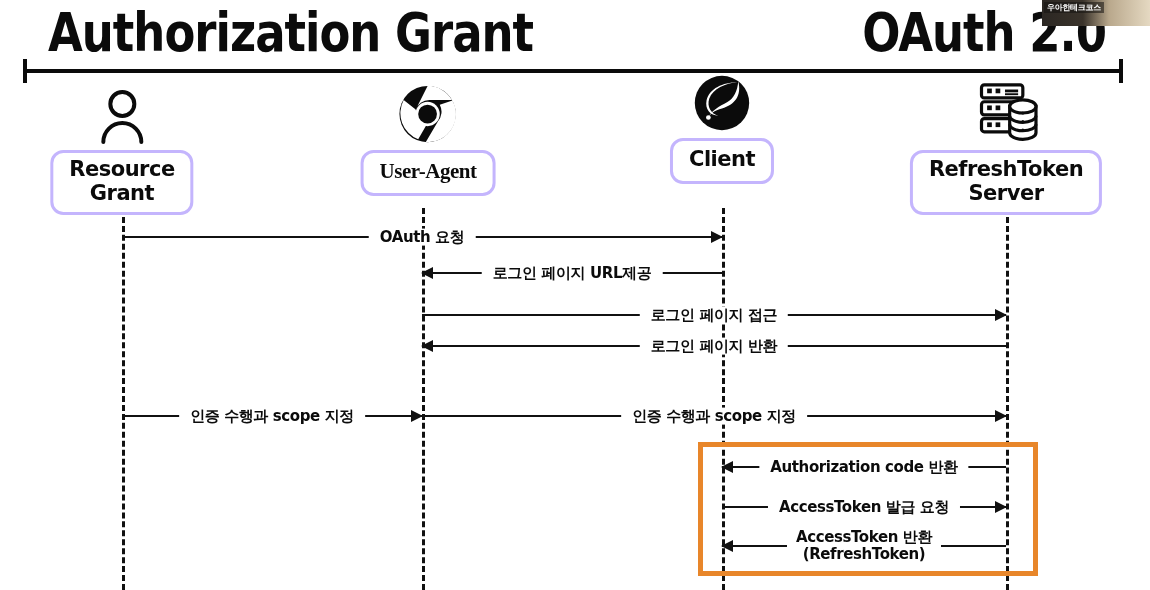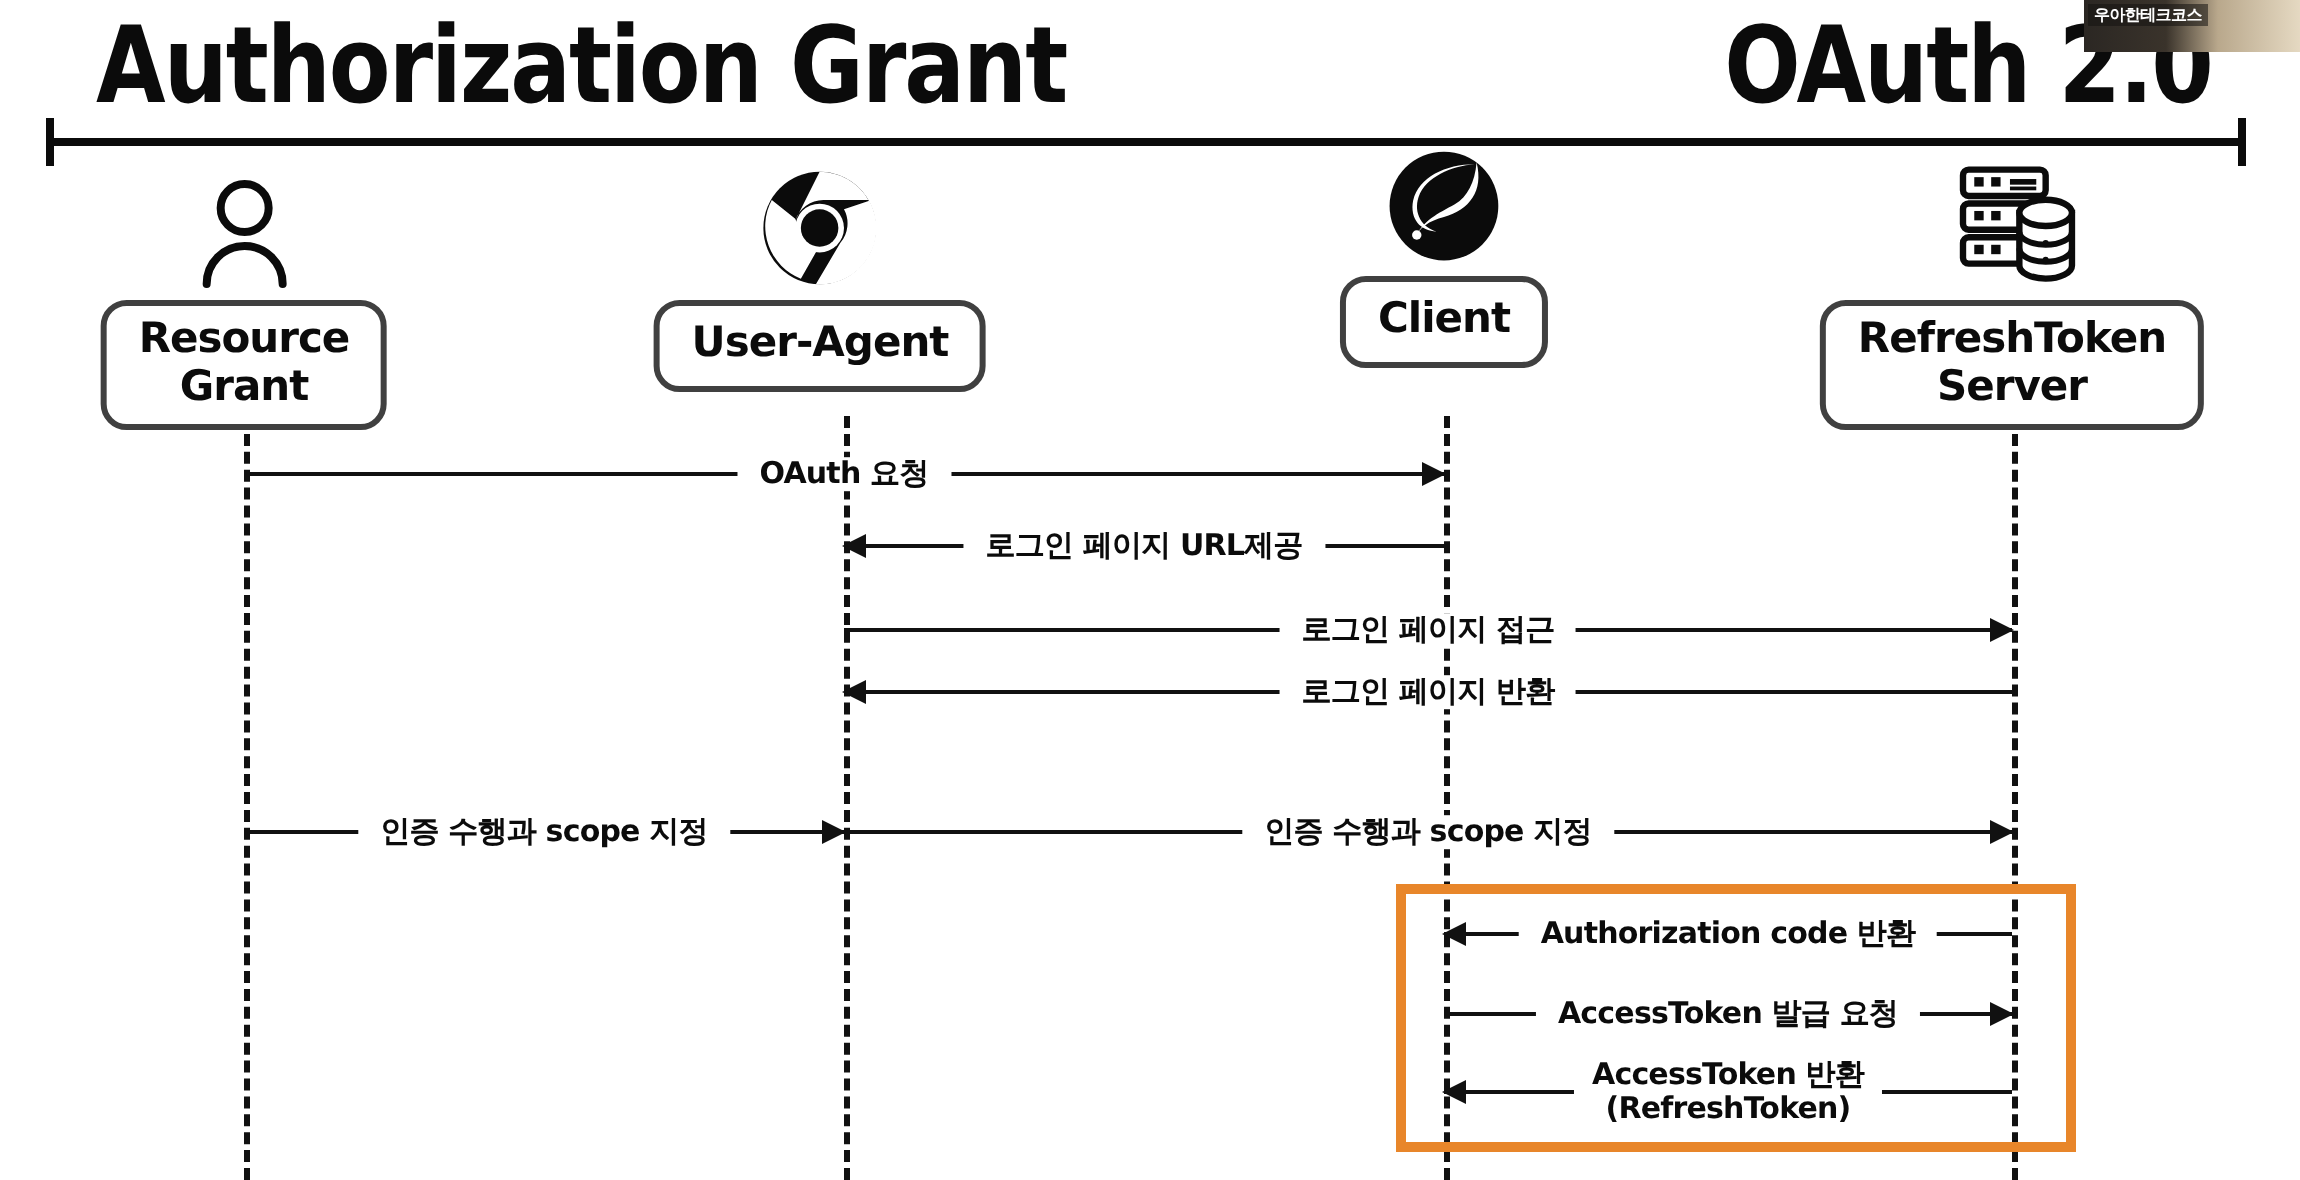--- a/index.html
+++ b/index.html
@@ -102,21 +102,21 @@
   }
   .actor-icon {
     height: 62px;
     display: flex;
     align-items: flex-end;
     justify-content: center;
     margin-bottom: 6px;
   }
   .actor-box {
     display: inline-block;
-    border: 3px solid #404040;
+    border: 3px solid #c4b5fd;
     border-radius: 13px;
     background: #ffffff;
     padding: 7px 16px 9px 16px;
     font-size: 21px;
     font-weight: 700;
     color: #0b0b0b;
     line-height: 1.12;
     letter-spacing: -0.5px;
     white-space: nowrap;
   }
@@ -212,21 +212,21 @@
         <circle cx="26" cy="16" r="12" fill="none" stroke="#0b0b0b" stroke-width="4"></circle>
         <path d="M7 54 A19 19 0 0 1 45 54" fill="none" stroke="#0b0b0b" stroke-width="4" stroke-linecap="round"></path>
       </svg>
     </div>
     <div class="actor-box two-line">
       <div>Resource</div>
       <div>Grant</div>
     </div>
   </div>
 
-  <div class="actor" id="actor-1" style="left: 410px; top: 82px;">
+  <div class="actor" id="actor-1" style="left: 428px; top: 82px; font-family: Liberation Serif, serif;">
     <div class="actor-icon">
       <svg width="60" height="60" viewBox="0 0 64 64">
         <circle cx="32" cy="32" r="30" fill="#0b0b0b"></circle>
         <path d="M32 2 A30 30 0 0 1 58 17 L34 17 A16 16 0 0 0 19 28 Z" fill="#ffffff"></path>
         <path d="M6.5 17 A30 30 0 0 0 22 59 L34 38 A16 16 0 0 1 19 27 Z" fill="#ffffff"></path>
         <path d="M58.5 17.5 A30 30 0 0 1 30 62 L43 40 A16 16 0 0 0 45 22 Z" fill="#ffffff"></path>
         <circle cx="32" cy="32" r="13" fill="#ffffff"></circle>
         <circle cx="32" cy="32" r="10" fill="#0b0b0b"></circle>
       </svg>
     </div>

